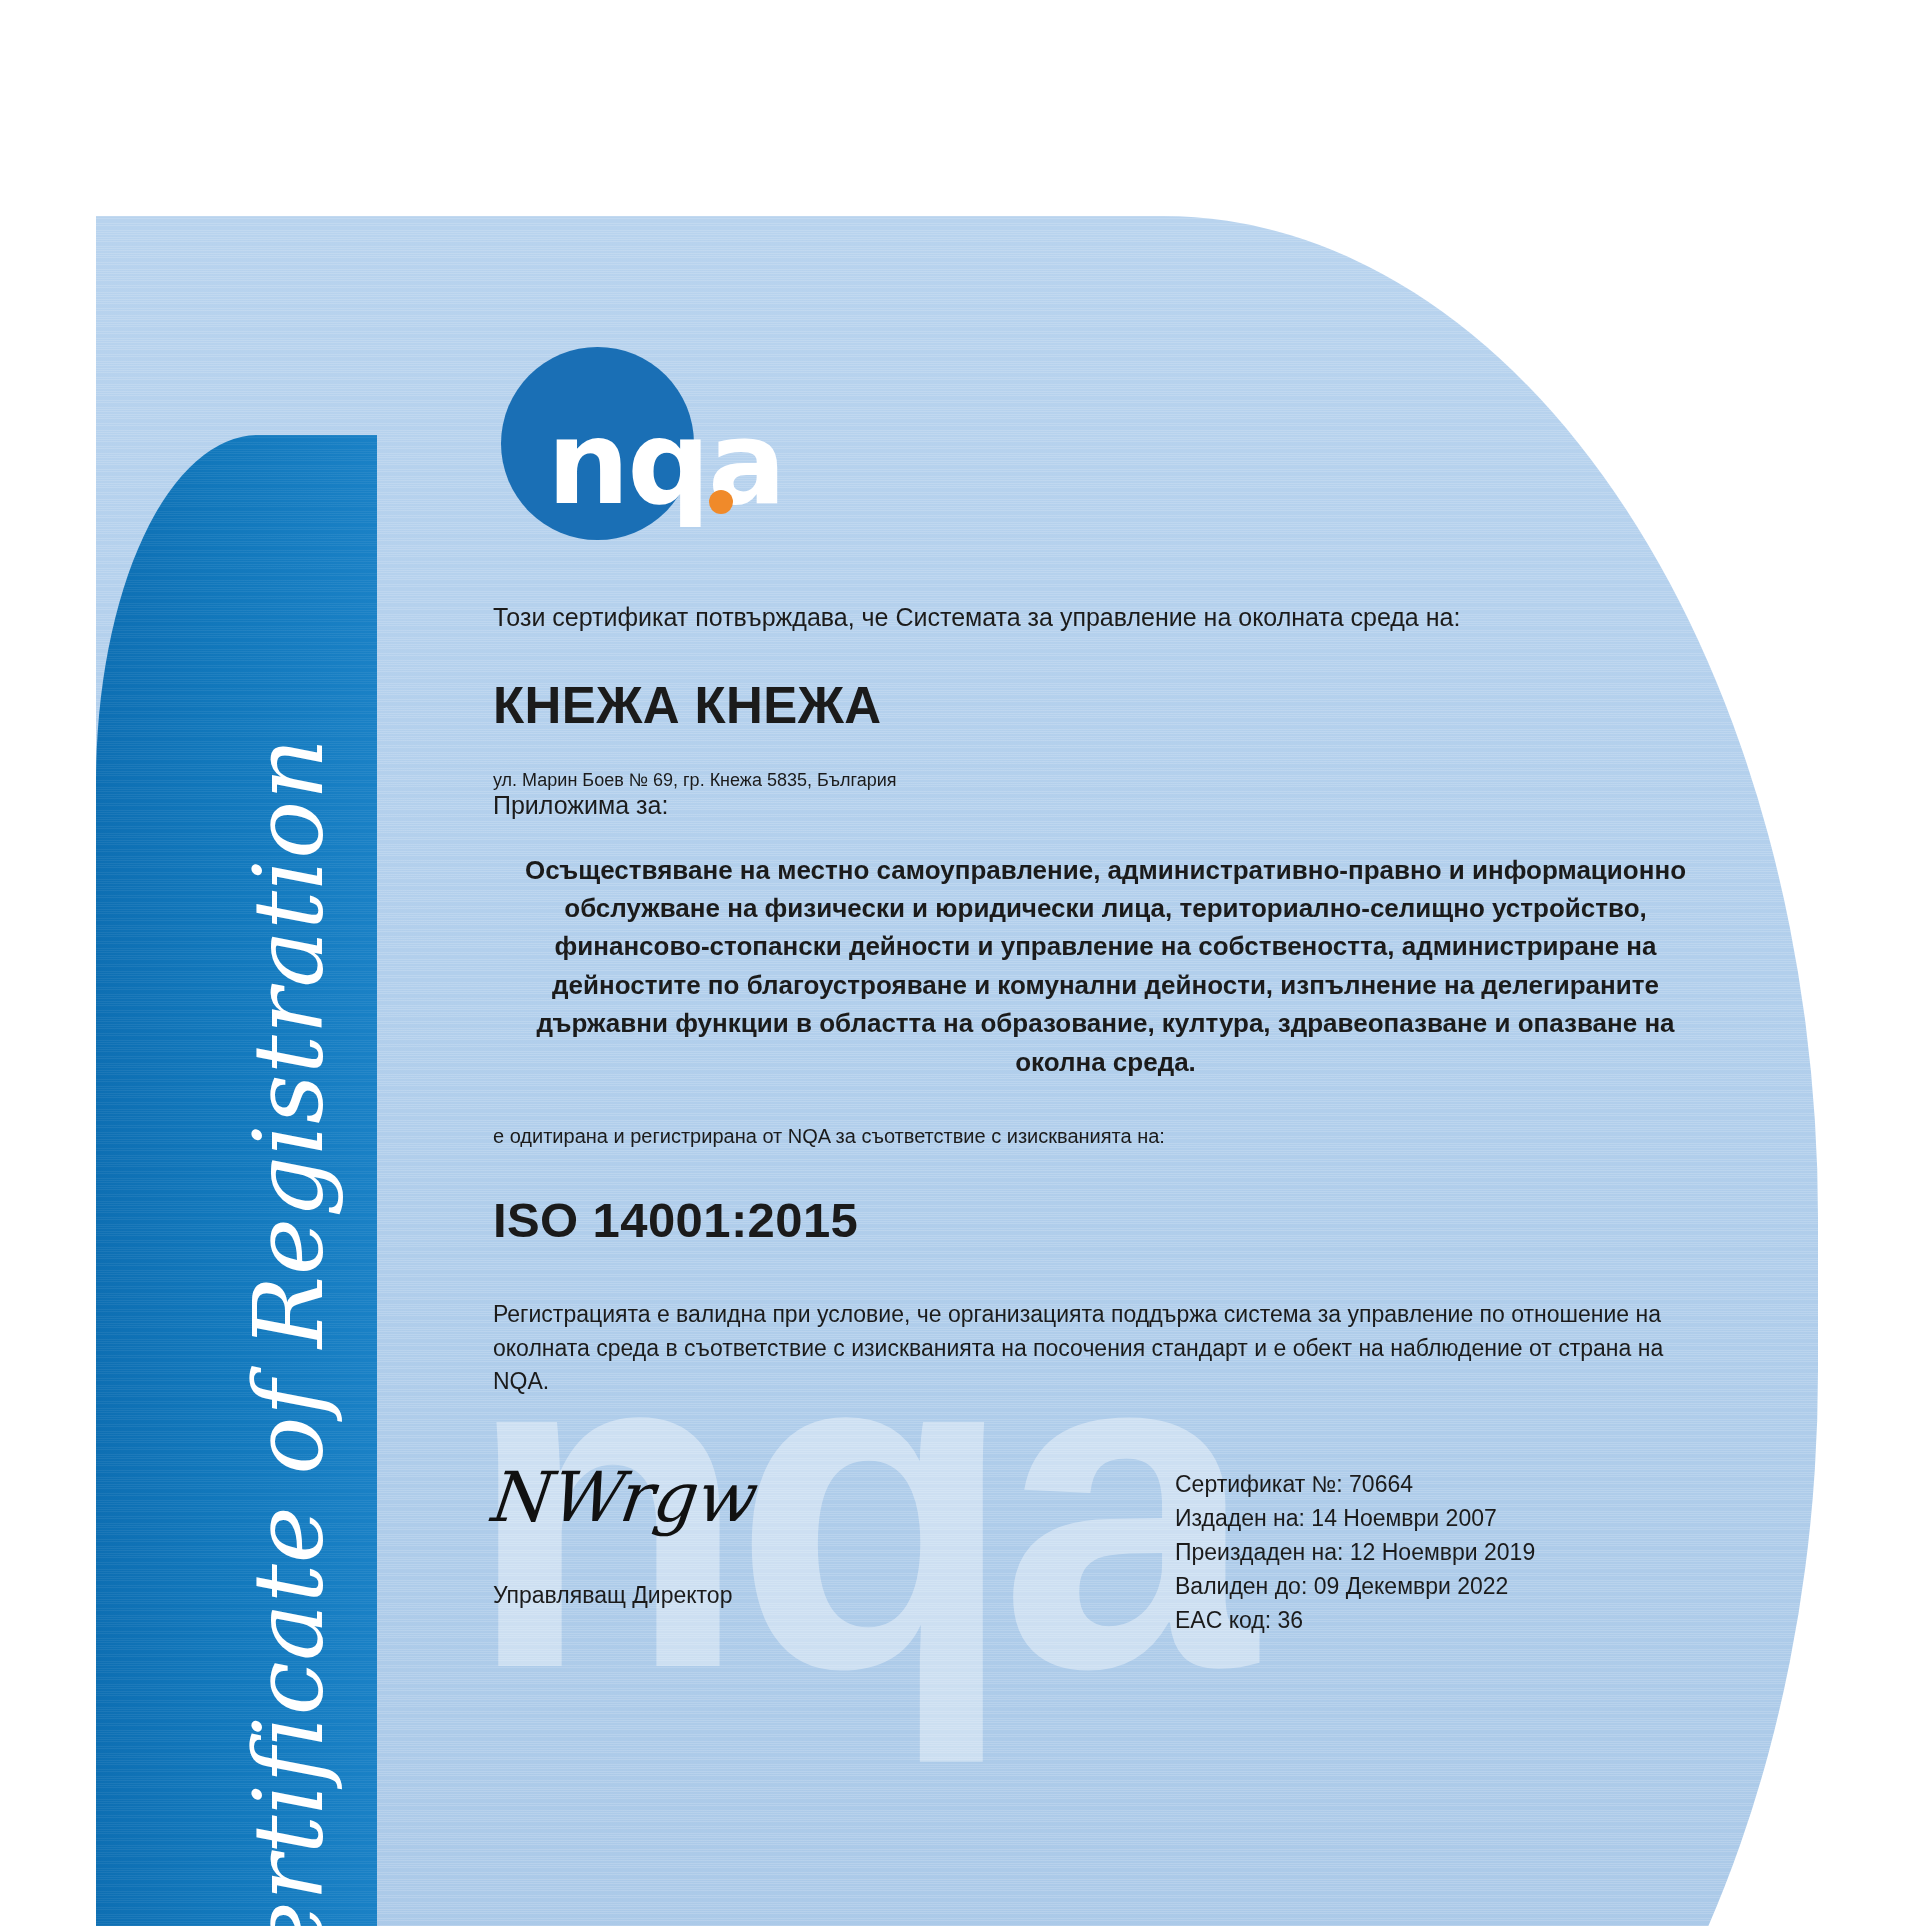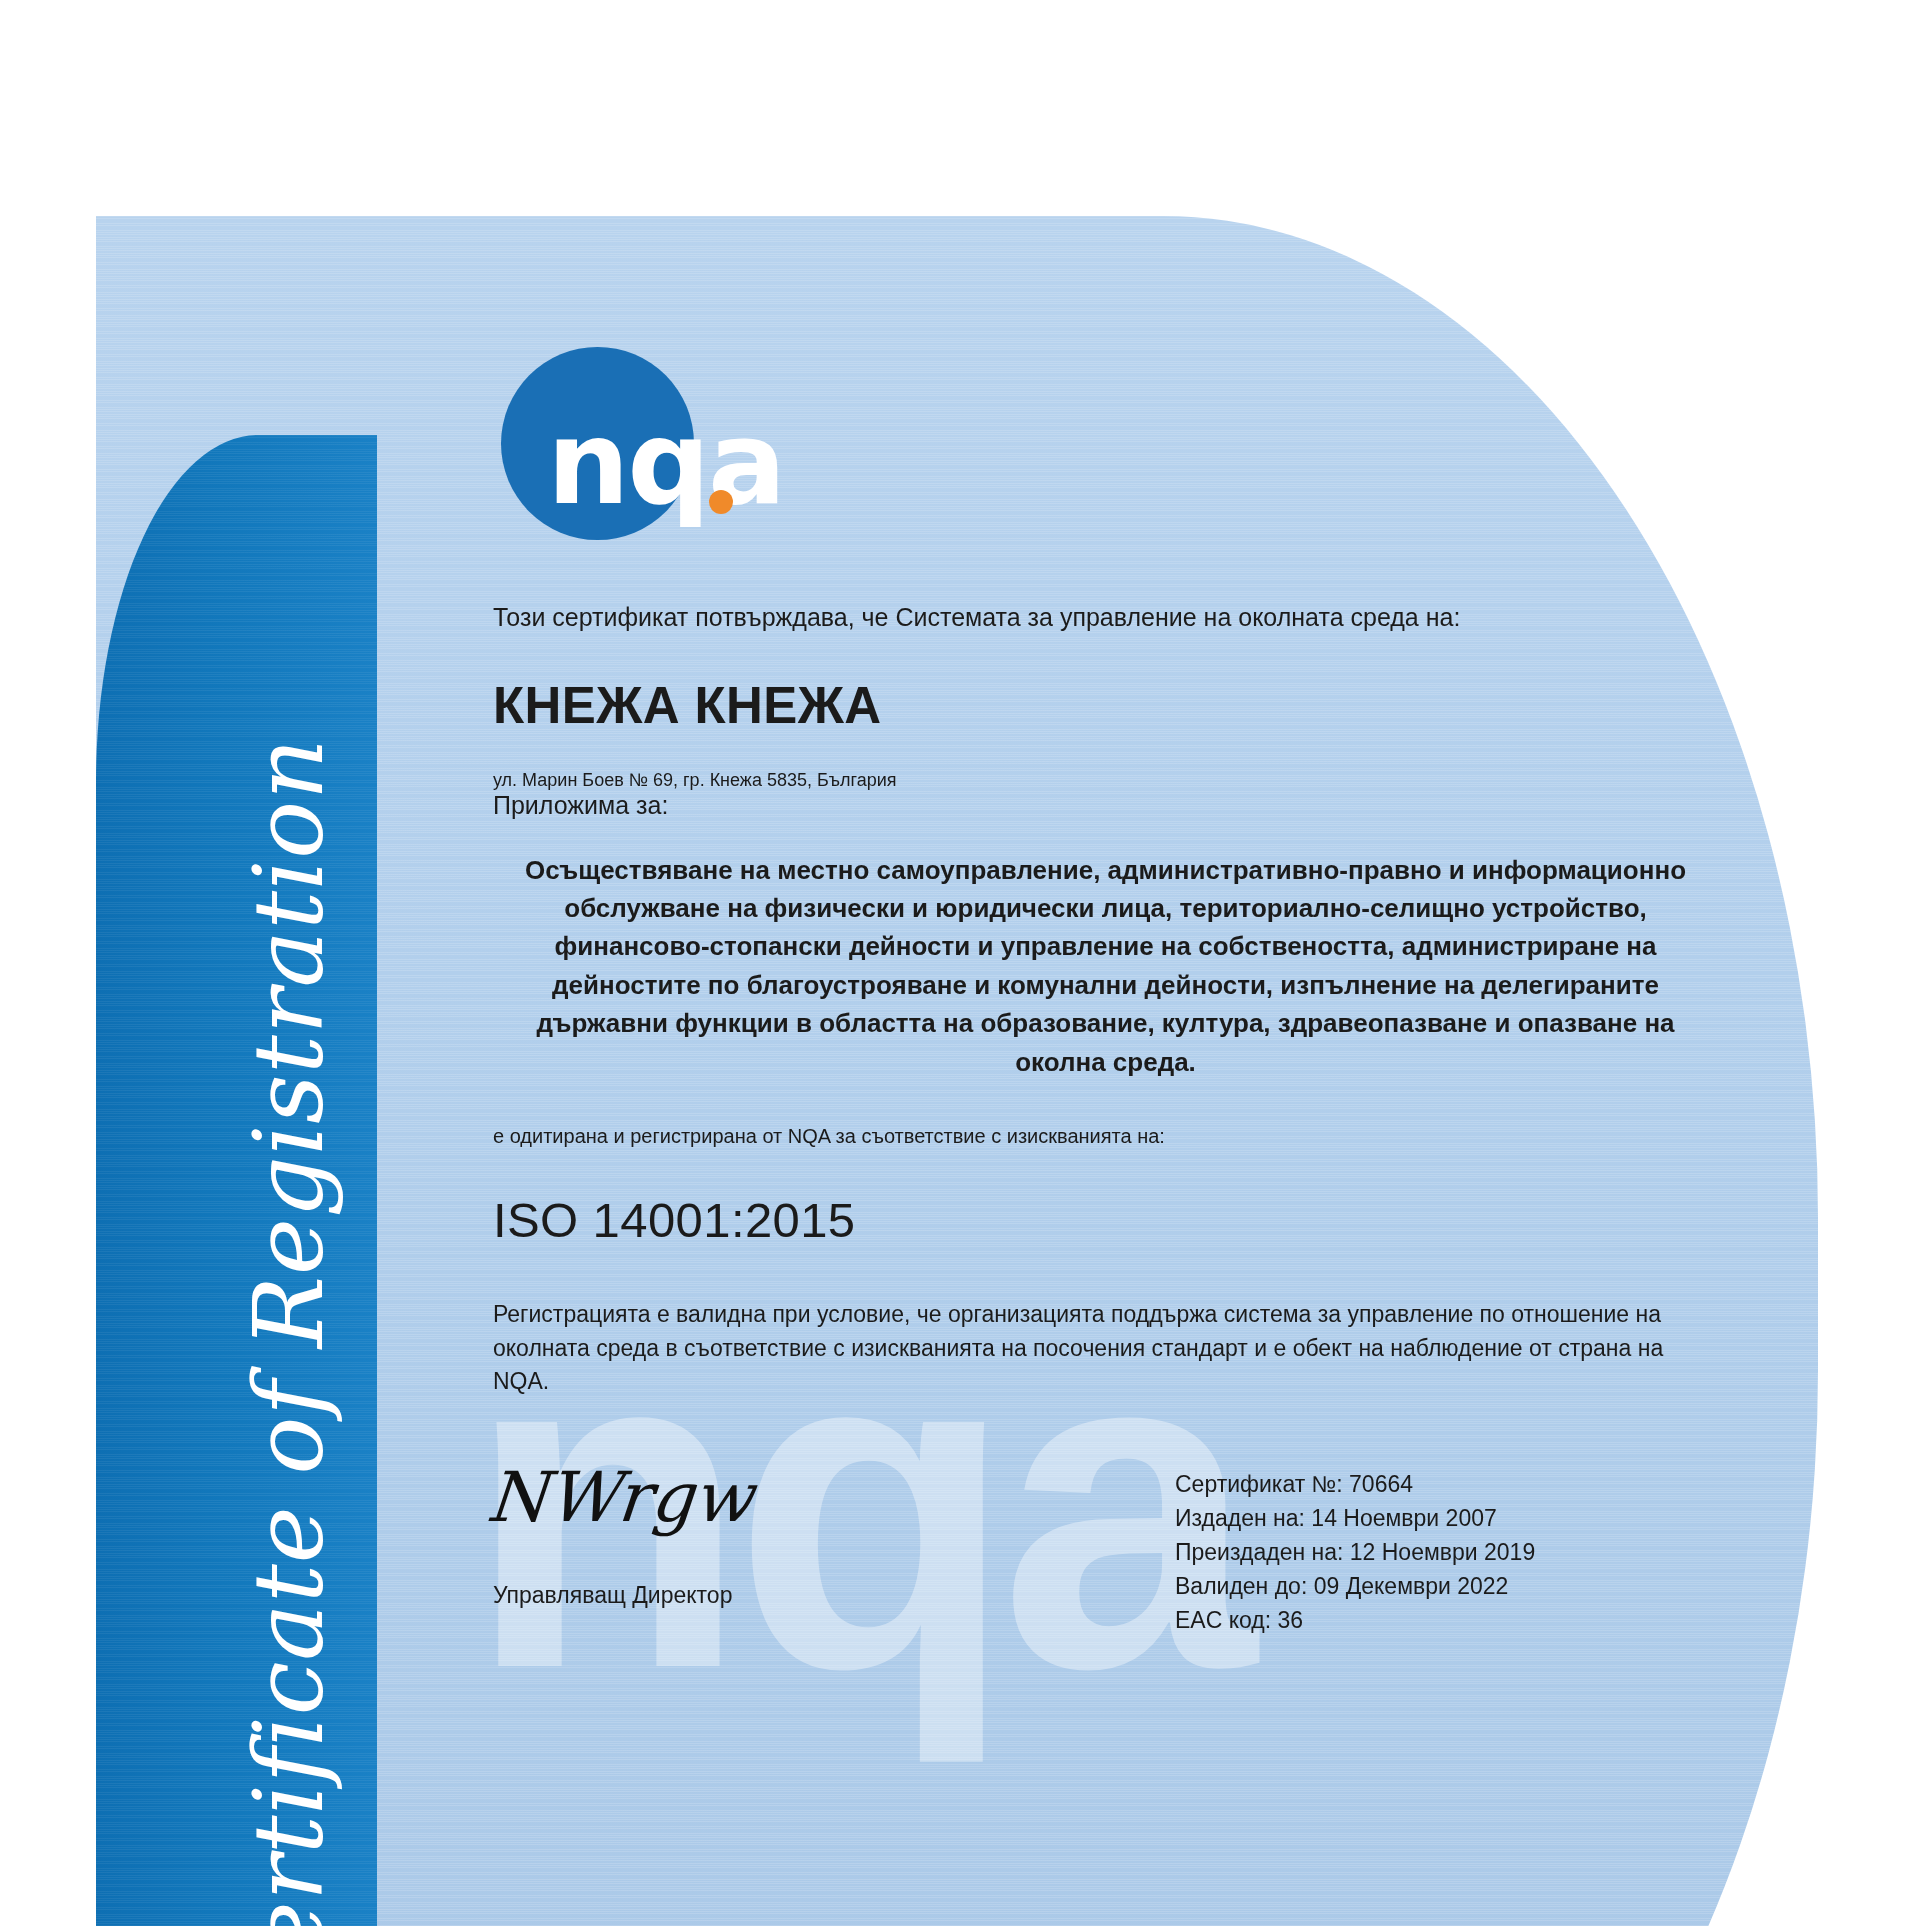--- a/index.html
+++ b/index.html
@@ -187,21 +187,21 @@
     margin-bottom: 42px;
     text-align: center;
   }
   .audited-line {
     font-size: 20px;
     line-height: 1.35;
     margin-bottom: 42px;
   }
   .standard {
     font-size: 49px;
-    font-weight: 400;
+    font-weight: 700;
     letter-spacing: 0.4px;
     margin-bottom: 50px;
   }
   .validity {
     font-size: 23px;
     line-height: 1.45;
     margin-bottom: 65px;
     max-width: 1202px;
   }
 

